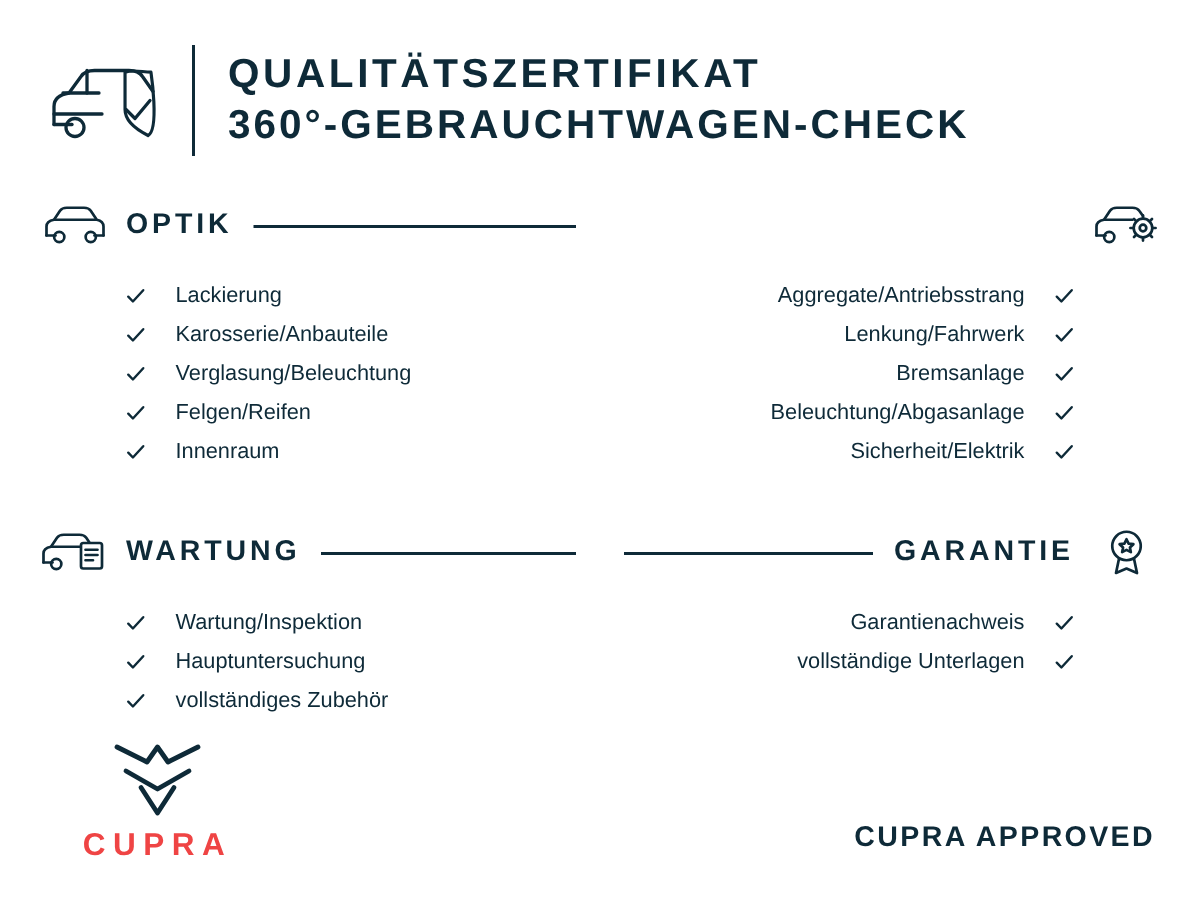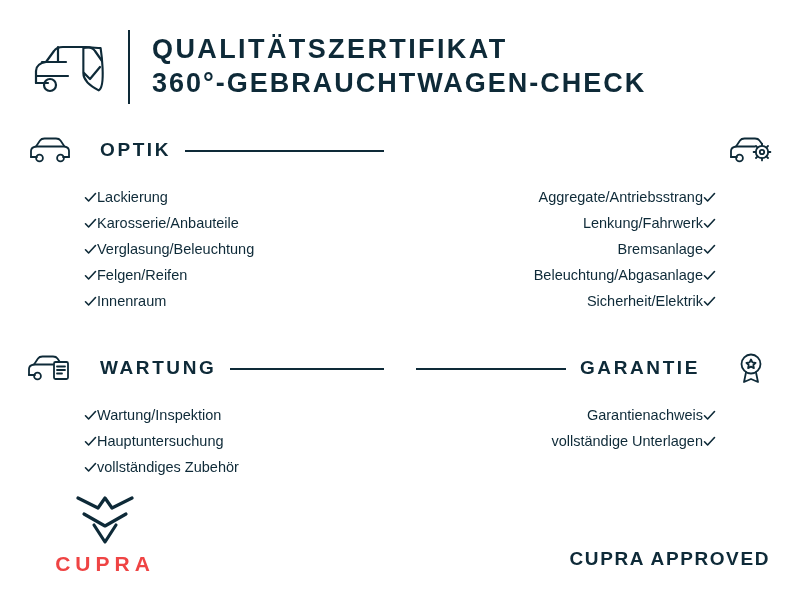--- a/index.html
+++ b/index.html
@@ -76,21 +76,21 @@
   .col {
     width: 50%;
     box-sizing: border-box;
   }
   .col-left { padding-right: 16px; }
   .col-right { padding-left: 16px; }
 
   .sec-head {
     display: flex;
     align-items: center;
-    gap: 28px;
+    gap: 12px;
     height: 40px;
   }
   .sec-head.right {
     flex-direction: row-reverse;
   }
   .sec-icon {
     flex: 0 0 46px;
     width: 46px;
     height: 34px;
     display: flex;
@@ -121,21 +121,21 @@
   }
 
   .items {
     list-style: none;
     margin: 14px 0 0 0;
     padding: 0;
   }
   .items li {
     display: flex;
     align-items: center;
-    gap: 0;
+    gap: 20px;
     font-size: 14.5px;
     line-height: 24px;
     color: #0e2a38;
     padding: 1px 0;
   }
   .col-left .items li { padding-left: 58px; }
   .col-right .items li {
     flex-direction: row-reverse;
     padding-right: 58px;
   }

